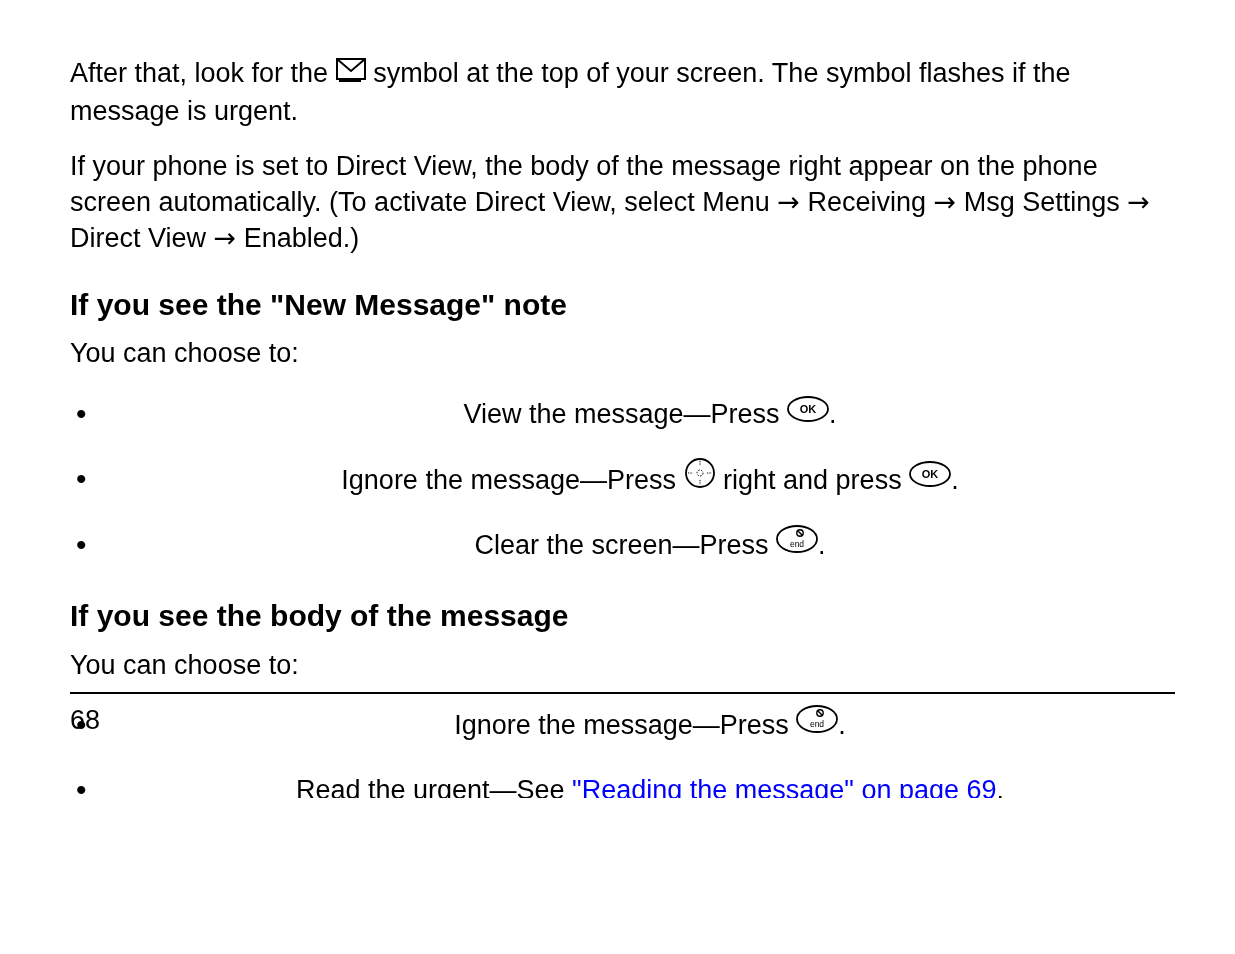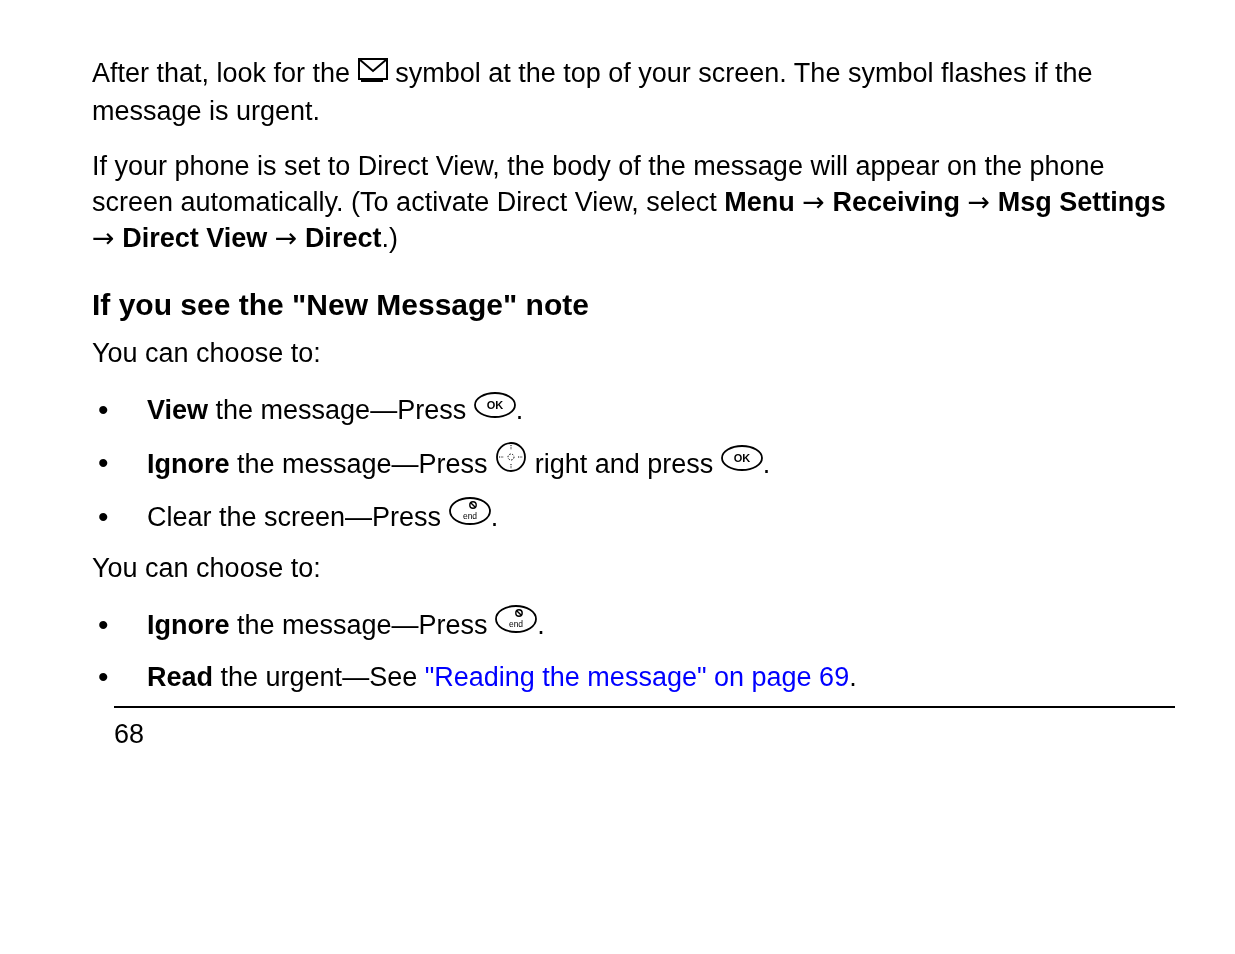--- a/index.html
+++ b/index.html
@@ -7,41 +7,42 @@
     padding: 0;
     background: #ffffff;
     font-family: Arial, Helvetica, sans-serif;
     color: #000;
   }
   .page {
     width: 1235px;
     height: 798px;
     position: relative;
     box-sizing: border-box;
-    padding: 55px 60px 0 92px;
+    padding: 55px 60px 0 70px;
     font-size: 27px;
     line-height: 1.35;
   }
   p { margin: 0 0 18px 0; }
   .heading2 {
     font-weight: bold;
     font-size: 30px;
     margin: 28px 0 10px 0;
   }
-  .bold { font-weight: bold; }
+  .bold { font-weight: normal; }
   ul.bullets {
     list-style: none;
     margin: 0 0 10px 0;
     padding: 0;
   }
   ul.bullets > li {
     position: relative;
     padding-left: 55px;
-    margin: 6px 0 10px 0;
+    margin: 22px 0 10px 0;
     line-height: 1.55;
+    text-align: center;
   }
   ul.bullets > li::before {
     content: "•";
     position: absolute;
     left: 6px;
     top: 0;
     font-size: 30px;
     line-height: 1.3;
   }
   .link {
@@ -55,27 +56,26 @@
     top: -2px;
   }
   .arrow {
     display: inline-block;
     font-family: "DejaVu Sans", Arial, sans-serif;
   }
   .footer {
     position: absolute;
     left: 70px;
     right: 60px;
-    bottom: 46px;
+    bottom: 60px;
     border-top: 2px solid #000;
     padding-top: 8px;
     display: flex;
     justify-content: space-between;
     font-size: 27px;
-    margin-left: 44px;
   }
   svg { overflow: visible; }
 </style>
 </head>
 <body>
 
 <div class="page">
 
   <p>
     <span>After that, look for the </span>
@@ -83,30 +83,30 @@
       <svg width="30" height="24" viewBox="0 0 30 24">
         <rect x="1" y="1" width="28" height="20" fill="#fff" stroke="#000" stroke-width="2"></rect>
         <polyline points="1,1 15,13 29,1" fill="none" stroke="#000" stroke-width="2"></polyline>
         <line x1="3" y1="23" x2="25" y2="23" stroke="#000" stroke-width="2"></line>
       </svg>
     </span>
     <span> symbol at the top of your screen. The symbol flashes if the message is urgent.</span>
   </p>
 
   <p>
-    <span>If your phone is set to Direct View, the body of the message will appear on the phone screen automatically. (To activate Direct View, select </span>
+    <span>If your phone is set to Direct View, the body of the message right appear on the phone screen automatically. (To activate Direct View, select </span>
     <span class="bold">Menu</span>
     <span class="arrow">→</span>
     <span class="bold">Receiving</span>
     <span class="arrow">→</span>
     <span class="bold">Msg Settings</span>
     <span class="arrow">→</span>
     <span class="bold">Direct View</span>
     <span class="arrow">→</span>
-    <span class="bold">Direct</span><span>.)</span>
+    <span class="bold">Enabled</span><span>.)</span>
   </p>
 
   <div class="heading2">If you see the "New Message" note</div>
   <p>You can choose to:</p>
 
   <ul class="bullets">
     <li>
       <span class="bold">View</span><span> the message—Press </span>
       <span class="icon">
         <svg width="42" height="26" viewBox="0 0 42 26">
@@ -141,20 +141,21 @@
         <svg width="42" height="28" viewBox="0 0 42 28">
           <ellipse cx="21" cy="14" rx="20" ry="13" fill="#fff" stroke="#000" stroke-width="1.8"></ellipse>
           <circle cx="24" cy="8" r="3.2" fill="none" stroke="#000" stroke-width="1.4"></circle>
           <line x1="21.7" y1="5.7" x2="26.3" y2="10.3" stroke="#000" stroke-width="1.4"></line>
           <text x="21" y="22" font-family="Arial" font-size="8.5" text-anchor="middle">end</text>
         </svg>
       </span><span>.</span>
     </li>
   </ul>
 
+  <div class="heading2">If you see the body of the message</div>
   <p>You can choose to:</p>
 
   <ul class="bullets">
     <li>
       <span class="bold">Ignore</span><span> the message—Press </span>
       <span class="icon">
         <svg width="42" height="28" viewBox="0 0 42 28">
           <ellipse cx="21" cy="14" rx="20" ry="13" fill="#fff" stroke="#000" stroke-width="1.8"></ellipse>
           <circle cx="24" cy="8" r="3.2" fill="none" stroke="#000" stroke-width="1.4"></circle>
           <line x1="21.7" y1="5.7" x2="26.3" y2="10.3" stroke="#000" stroke-width="1.4"></line>

